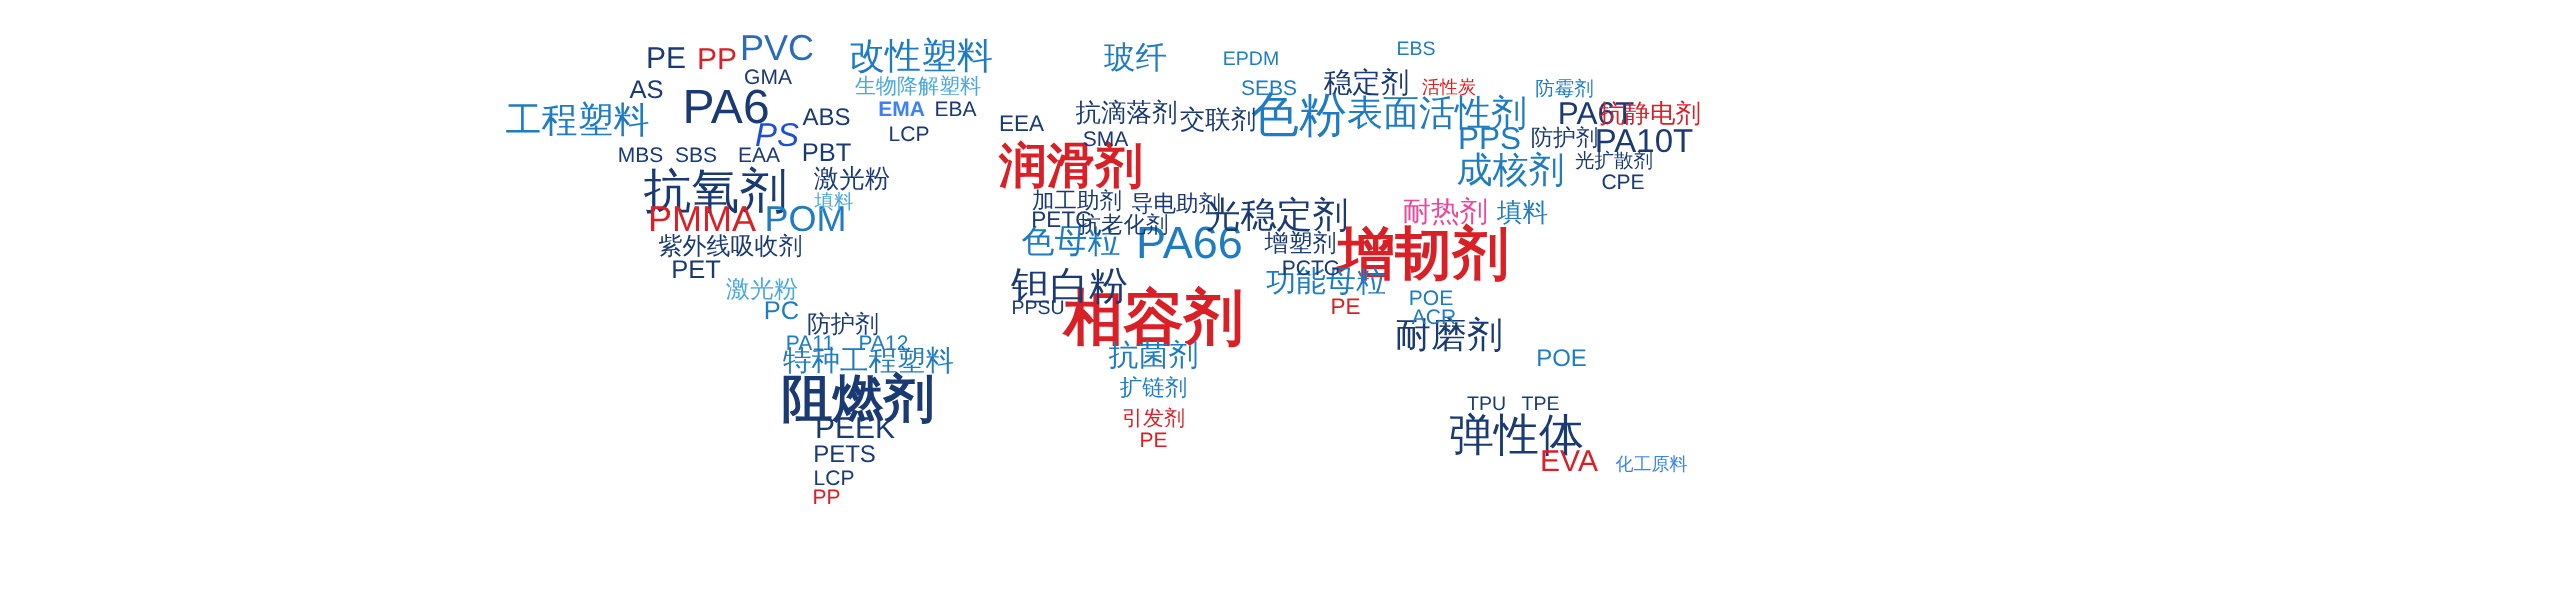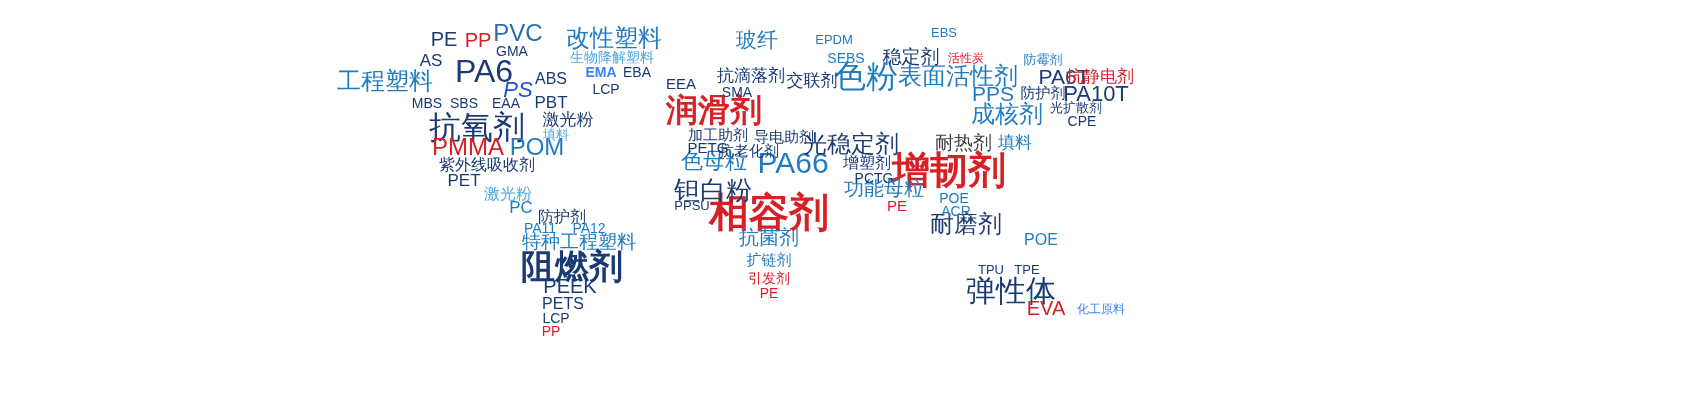--- a/index.html
+++ b/index.html
@@ -53,21 +53,21 @@
     <span class="word w-norm" style="left: 714px; top: 161px; font-size: 22px; font-weight: 400; color: rgb(31, 124, 194);">色母粒</span>
     <span class="word w-norm" style="left: 579px; top: 241px; font-size: 19px; font-weight: 400; color: rgb(31, 124, 194);">特种工程塑料</span>
     <span class="word w-norm" style="left: 884px; top: 188px; font-size: 20px; font-weight: 400; color: rgb(31, 124, 194);">功能母粒</span>
     <span class="word w-norm" style="left: 769px; top: 237px; font-size: 20px; font-weight: 400; color: rgb(31, 124, 194);">抗菌剂</span>
     <span class="word w-norm" style="left: 518px; top: 33px; font-size: 24px; font-weight: 400; color: rgb(43, 108, 181);">PVC</span>
     <span class="word w-norm" style="left: 1096px; top: 94px; font-size: 22px; font-weight: 400; color: rgb(26, 58, 115);">PA10T</span>
     <span class="word w-norm" style="left: 1064px; top: 76px; font-size: 21px; font-weight: 400; color: rgb(26, 58, 115);">PA6T</span>
     <span class="word w-norm" style="left: 993px; top: 93px; font-size: 21px; font-weight: 400; color: rgb(31, 124, 194);">PPS</span>
     <span class="word w-norm" style="left: 757px; top: 39px; font-size: 21px; font-weight: 400; color: rgb(31, 124, 194);">玻纤</span>
     <span class="word w-norm" style="left: 911px; top: 56px; font-size: 19px; font-weight: 400; color: rgb(26, 58, 115);">稳定剂</span>
-    <span class="word w-norm" style="left: 952px; top: 142px; font-size: 19px; font-weight: 400; color: #404040; padding-left: 23px;">耐热剂</span>
+    <span class="word w-norm" style="left: 952px; top: 142px; font-size: 19px; font-weight: 400; color: #ec4899; padding-left: 23px;">耐热剂</span>
     <span class="word w-norm" style="left: 1015px; top: 142px; font-size: 17px; font-weight: 400; color: rgb(31, 124, 194);">填料</span>
     <span class="word w-norm" style="left: 487px; top: 165px; font-size: 16px; font-weight: 400; color: rgb(26, 58, 115);">紫外线吸收剂</span>
     <span class="word w-norm" style="left: 812px; top: 80px; font-size: 17px; font-weight: 400; color: rgb(26, 58, 115);">交联剂</span>
     <span class="word w-norm" style="left: 751px; top: 75px; font-size: 17px; font-weight: 400; color: rgb(26, 58, 115);">抗滴落剂</span>
     <span class="word w-norm" style="left: 1100px; top: 76px; font-size: 17px; font-weight: 400; color: rgb(217, 32, 39);">抗静电剂</span>
     <span class="word w-norm" style="left: 784px; top: 136px; font-size: 15px; font-weight: 400; color: rgb(26, 58, 115);">导电助剂</span>
     <span class="word w-norm" style="left: 718px; top: 134px; font-size: 15px; font-weight: 400; color: rgb(26, 58, 115);">加工助剂</span>
     <span class="word w-norm" style="left: 749px; top: 150px; font-size: 15px; font-weight: 400; color: rgb(26, 58, 115);">抗老化剂</span>
     <span class="word w-norm" style="left: 867px; top: 163px; font-size: 16px; font-weight: 400; color: rgb(26, 58, 115);">增塑剂</span>
     <span class="word w-norm" style="left: 568px; top: 119px; font-size: 17px; font-weight: 400; color: rgb(26, 58, 115);">激光粉</span>

